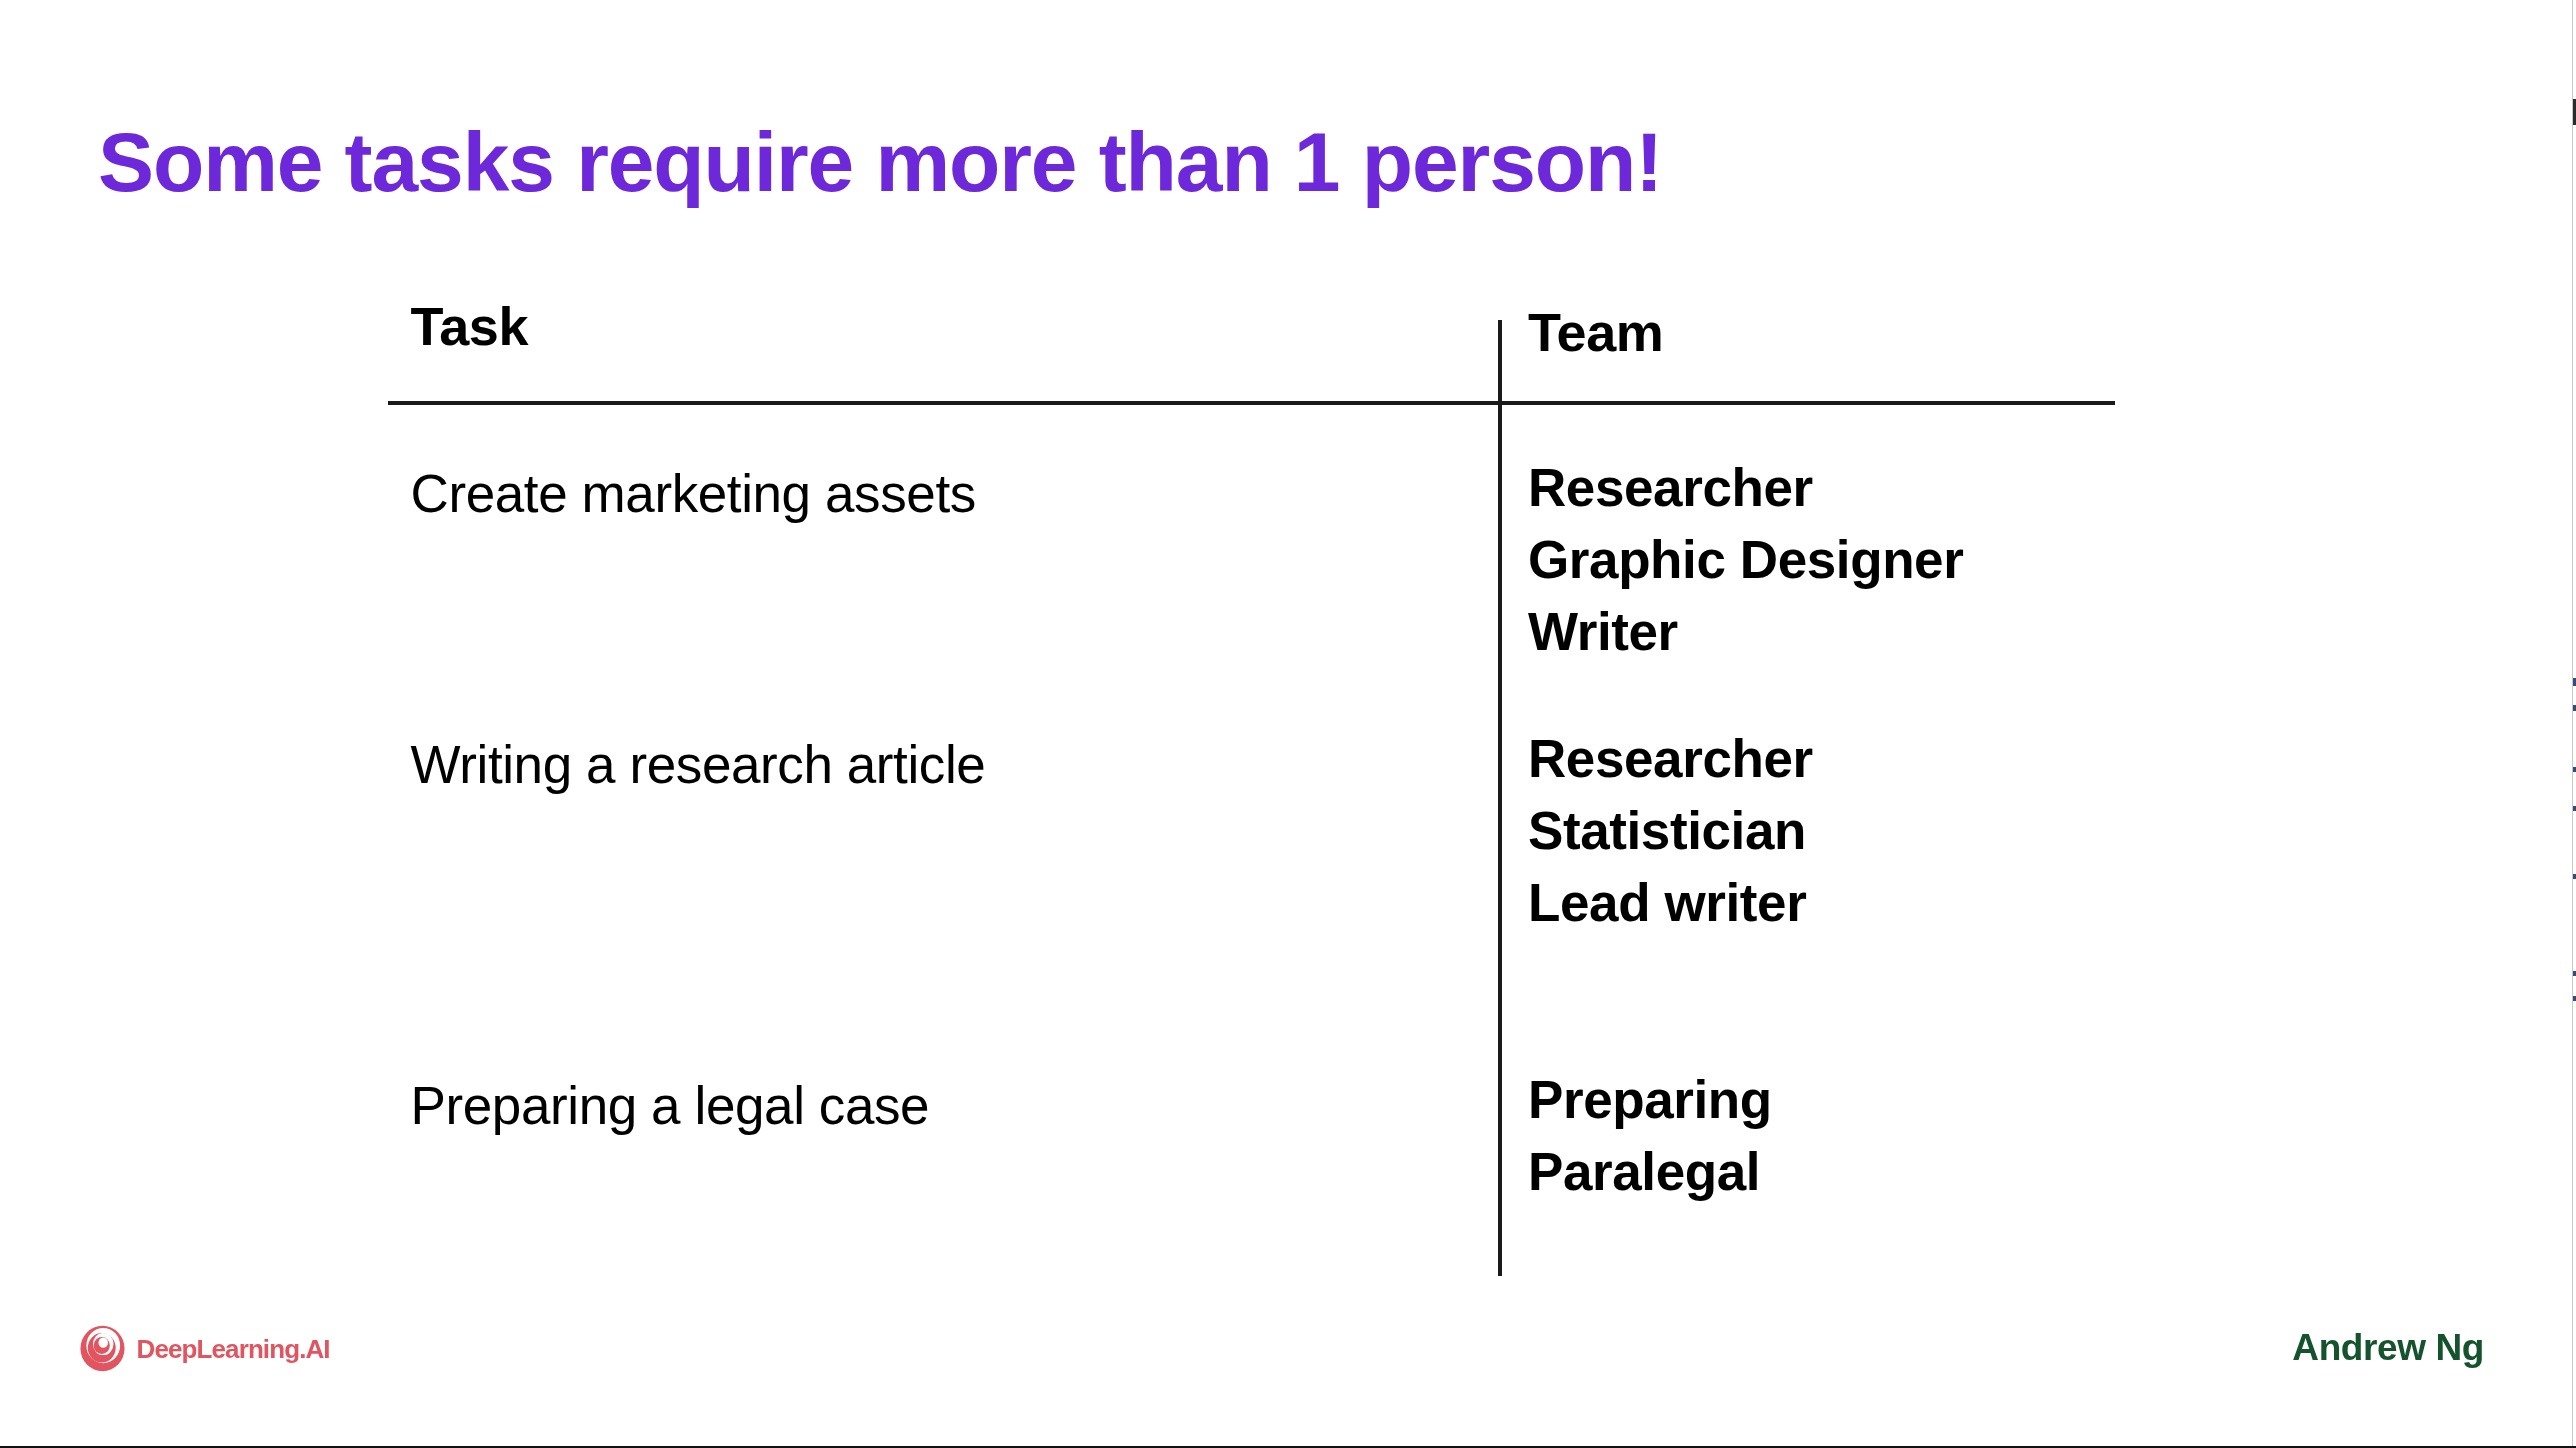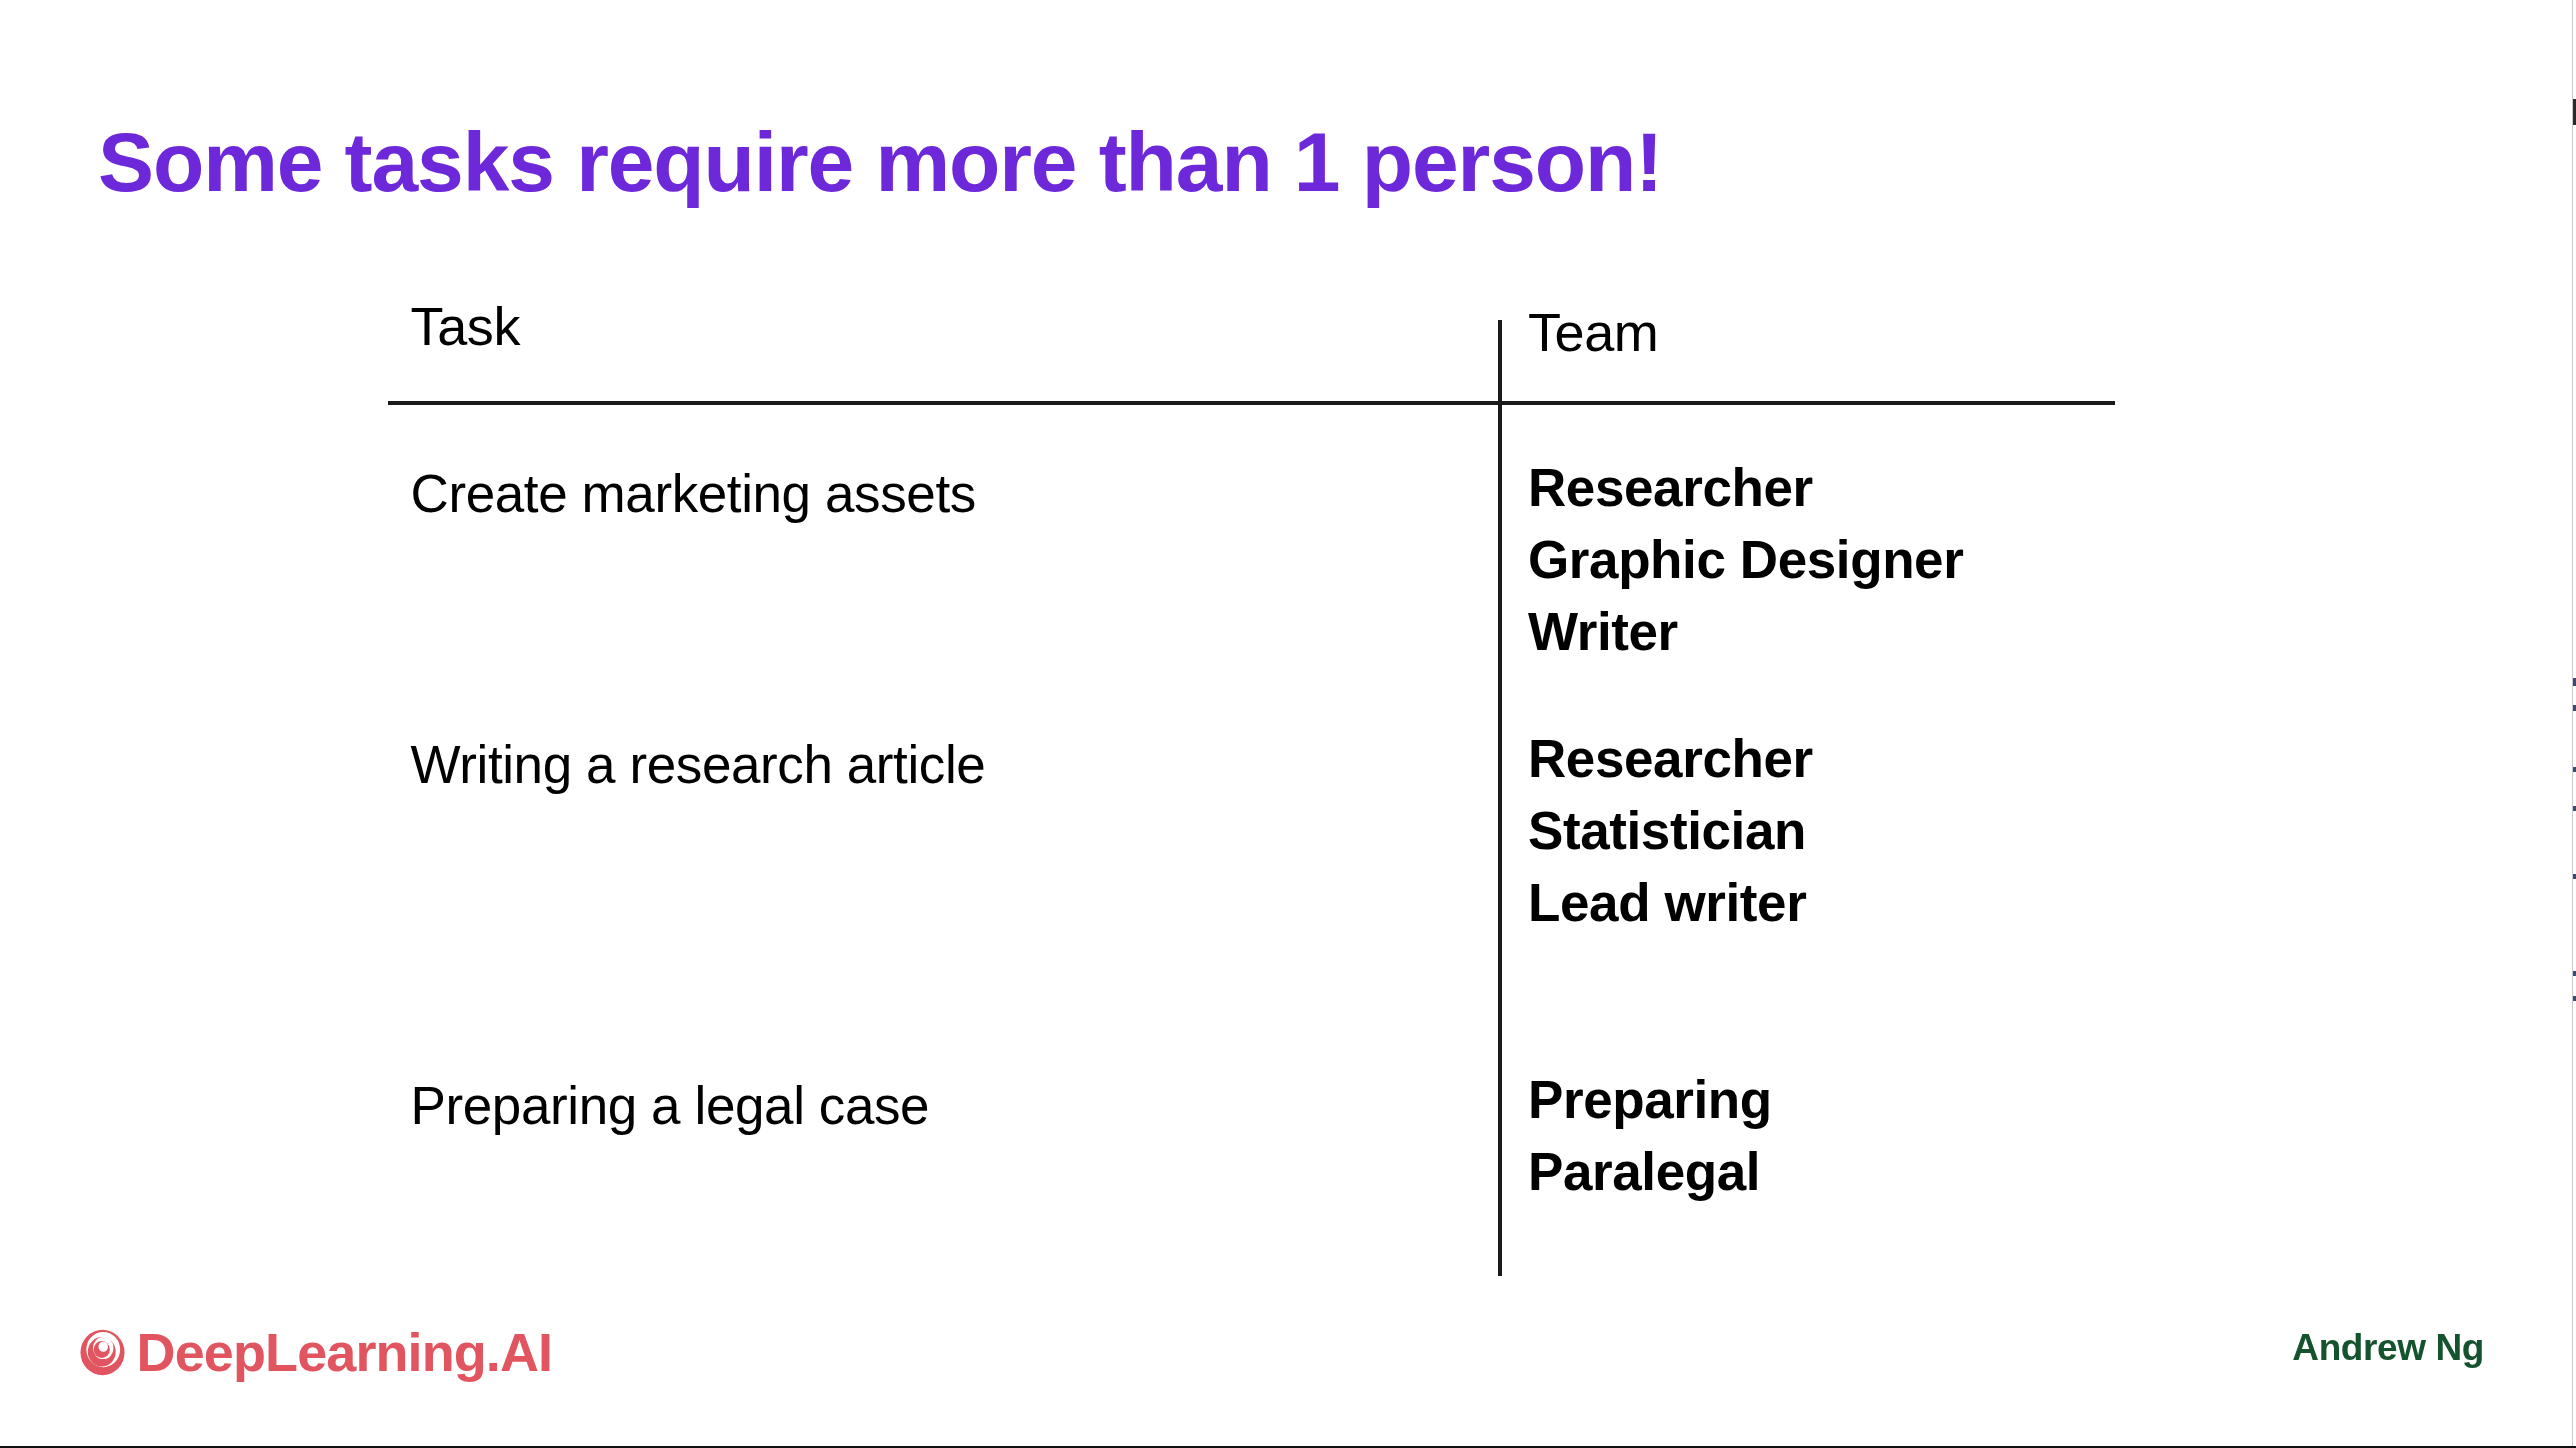--- a/index.html
+++ b/index.html
@@ -46,21 +46,21 @@
 
   .table-head {
     position: relative;
     height: 96px;
   }
 
   .th {
     position: absolute;
     top: 0;
     font-size: 54px;
-    font-weight: 400;
+    font-weight: 700;
     line-height: 1.12;
     letter-spacing: -0.4px;
     white-space: nowrap;
   }
   .th-task { left: 22.6px; top: 1.5px; }
   .th-team { left: 1140px; top: 7.5px; }
 
   .header-rule {
     position: absolute;
     left: 388px;
@@ -129,21 +129,21 @@
     align-items: center;
     gap: 10.6px;
   }
   .logo-mark {
     width: 47px;
     height: 47px;
     flex: 0 0 auto;
     display: block;
   }
   .logo-text {
-    font-size: 54px;
+    font-size: 26px;
     font-weight: 700;
     letter-spacing: -0.9px;
     line-height: 1;
     color: #E0555F;
     white-space: nowrap;
   }
 
   .footer-author {
     position: absolute;
     right: 92px;

